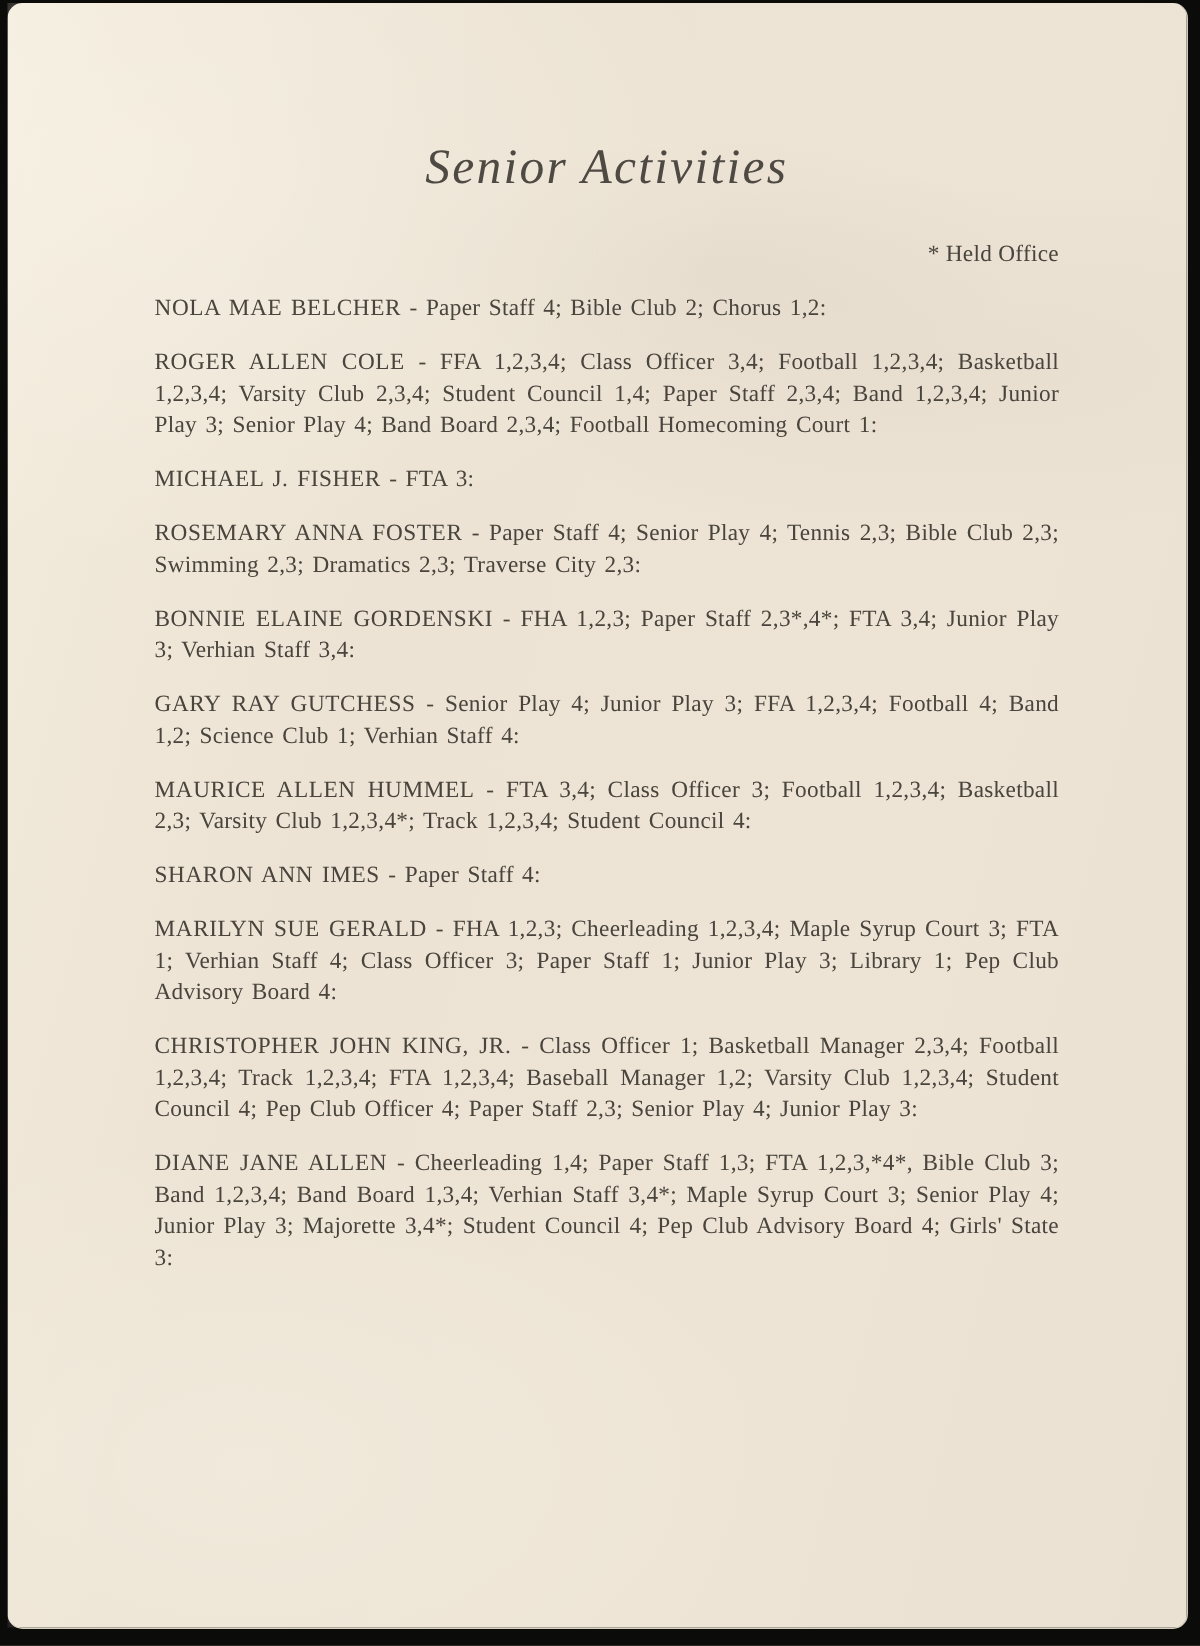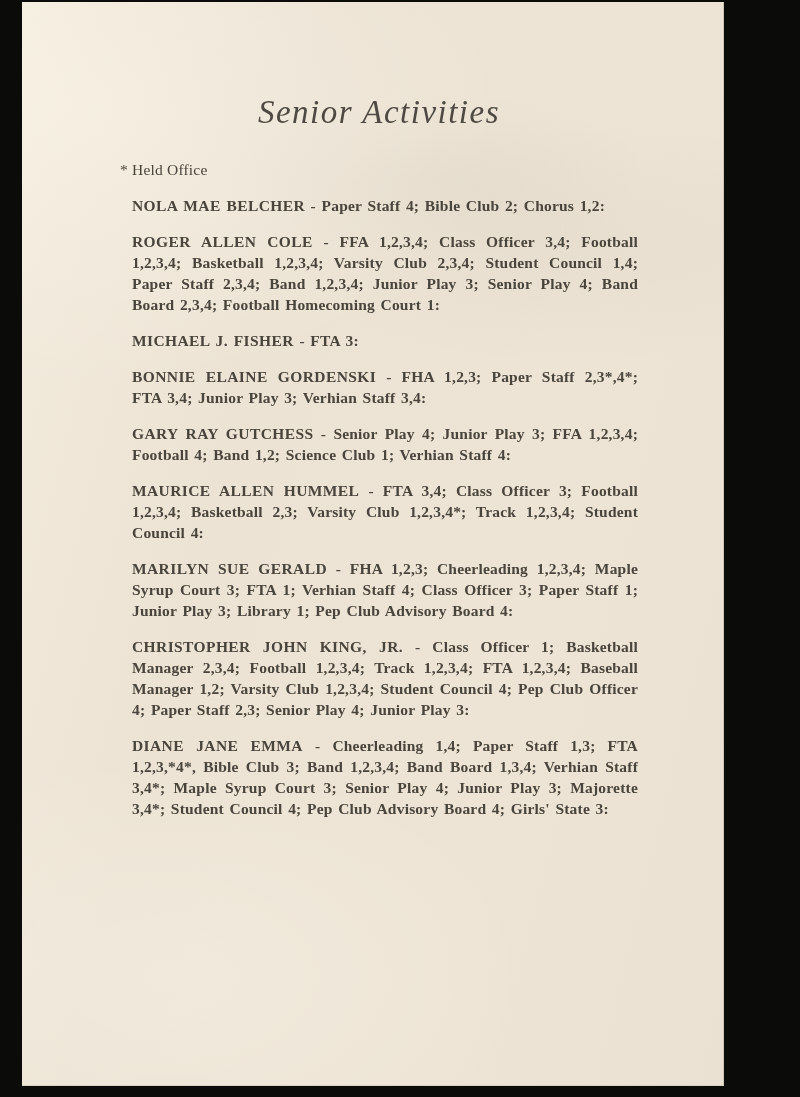--- a/index.html
+++ b/index.html
@@ -6,28 +6,29 @@
   .scan {
     position: relative;
     width: 800px;
     height: 1097px;
     background: #0b0b0a;
     overflow: hidden;
     font-family: "Liberation Serif", serif;
   }
   .paper {
     position: absolute;
-    left: 22px;
+    left: 5px;
     top: 2px;
-    width: 702px;
+    width: 787px;
     height: 1084px;
     background: linear-gradient(104deg, #f4edde 0%, #f1e9da 9%, #ece3d4 32%, #ede4d5 68%, #eae1d2 100%);
     border-right: 1px solid #cfc8ba;
     border-bottom: 1px solid #d8d1c2;
     box-sizing: border-box;
+    border-radius: 10px;
   }
   .texture {
     position: absolute;
     inset: 0;
     pointer-events: none;
     background:
       radial-gradient(420px 180px at 78% 22%, rgba(120,110,95,0.05), rgba(120,110,95,0) 70%),
       radial-gradient(300px 120px at 60% 16%, rgba(120,110,95,0.04), rgba(120,110,95,0) 70%),
       radial-gradient(500px 300px at 20% 90%, rgba(255,252,240,0.25), rgba(255,252,240,0) 75%),
       radial-gradient(600px 400px at 10% 10%, rgba(255,252,242,0.30), rgba(255,252,242,0) 70%);
@@ -45,52 +46,54 @@
     color: #4e4a43;
     text-align: center;
     margin: 0 0 27px 0;
   }
   .legend {
     font-size: 15.5px;
     line-height: 21px;
     letter-spacing: 0.2px;
     color: #49443c;
     margin: 0 0 15px 0;
+    text-align: right;
   }
   .entry {
     font-size: 15.5px;
     line-height: 21px;
     letter-spacing: 0.2px;
     word-spacing: 1.5px;
     color: #49443c;
     text-align: justify;
-    margin: 0 0 15px 12px;
-    font-weight: bold;
+    margin: 0 0 15px 0;
   }
   .entry .student-name { letter-spacing: 0.4px; }
 </style>
 </head>
 <body>
 
 <div class="scan">
   <div class="paper">
     <div class="texture"></div>
     <div class="content">
 
       <h1 class="page-title">Senior Activities</h1>
 
       <p class="legend">* Held Office</p>
 
       <div>
         <p class="entry"><span class="student-name">NOLA MAE BELCHER</span><span> - </span><span>Paper Staff 4; Bible Club 2; Chorus 1,2:</span></p>
         <p class="entry"><span class="student-name">ROGER ALLEN COLE</span><span> - </span><span>FFA 1,2,3,4; Class Officer 3,4; Football 1,2,3,4; Basketball 1,2,3,4; Varsity Club 2,3,4; Student Council 1,4; Paper Staff 2,3,4; Band 1,2,3,4; Junior Play 3; Senior Play 4; Band Board 2,3,4; Football Homecoming Court 1:</span></p>
         <p class="entry"><span class="student-name">MICHAEL J. FISHER</span><span> - </span><span>FTA 3:</span></p>
+        <p class="entry"><span class="student-name">ROSEMARY ANNA FOSTER</span><span> - </span><span>Paper Staff 4; Senior Play 4; Tennis 2,3; Bible Club 2,3; Swimming 2,3; Dramatics 2,3; Traverse City 2,3:</span></p>
         <p class="entry"><span class="student-name">BONNIE ELAINE GORDENSKI</span><span> - </span><span>FHA 1,2,3; Paper Staff 2,3*,4*; FTA 3,4; Junior Play 3; Verhian Staff 3,4:</span></p>
         <p class="entry"><span class="student-name">GARY RAY GUTCHESS</span><span> - </span><span>Senior Play 4; Junior Play 3; FFA 1,2,3,4; Football 4; Band 1,2; Science Club 1; Verhian Staff 4:</span></p>
         <p class="entry"><span class="student-name">MAURICE ALLEN HUMMEL</span><span> - </span><span>FTA 3,4; Class Officer 3; Football 1,2,3,4; Basketball 2,3; Varsity Club 1,2,3,4*; Track 1,2,3,4; Student Council 4:</span></p>
+        <p class="entry"><span class="student-name">SHARON ANN IMES</span><span> - </span><span>Paper Staff 4:</span></p>
         <p class="entry"><span class="student-name">MARILYN SUE GERALD</span><span> - </span><span>FHA 1,2,3; Cheerleading 1,2,3,4; Maple Syrup Court 3; FTA 1; Verhian Staff 4; Class Officer 3; Paper Staff 1; Junior Play 3; Library 1; Pep Club Advisory Board 4:</span></p>
         <p class="entry"><span class="student-name">CHRISTOPHER JOHN KING, JR.</span><span> - </span><span>Class Officer 1; Basketball Manager 2,3,4; Football 1,2,3,4; Track 1,2,3,4; FTA 1,2,3,4; Baseball Manager 1,2; Varsity Club 1,2,3,4; Student Council 4; Pep Club Officer 4; Paper Staff 2,3; Senior Play 4; Junior Play 3:</span></p>
-        <p class="entry"><span class="student-name">DIANE JANE EMMA</span><span> - </span><span>Cheerleading 1,4; Paper Staff 1,3; FTA 1,2,3,*4*, Bible Club 3; Band 1,2,3,4; Band Board 1,3,4; Verhian Staff 3,4*; Maple Syrup Court 3; Senior Play 4; Junior Play 3; Majorette 3,4*; Student Council 4; Pep Club Advisory Board 4; Girls' State 3:</span></p>
+        <p class="entry"><span class="student-name">DIANE JANE ALLEN</span><span> - </span><span>Cheerleading 1,4; Paper Staff 1,3; FTA 1,2,3,*4*, Bible Club 3; Band 1,2,3,4; Band Board 1,3,4; Verhian Staff 3,4*; Maple Syrup Court 3; Senior Play 4; Junior Play 3; Majorette 3,4*; Student Council 4; Pep Club Advisory Board 4; Girls' State 3:</span></p>
       </div>
 
     </div>
   </div>
 </div>
 
 </body></html>

